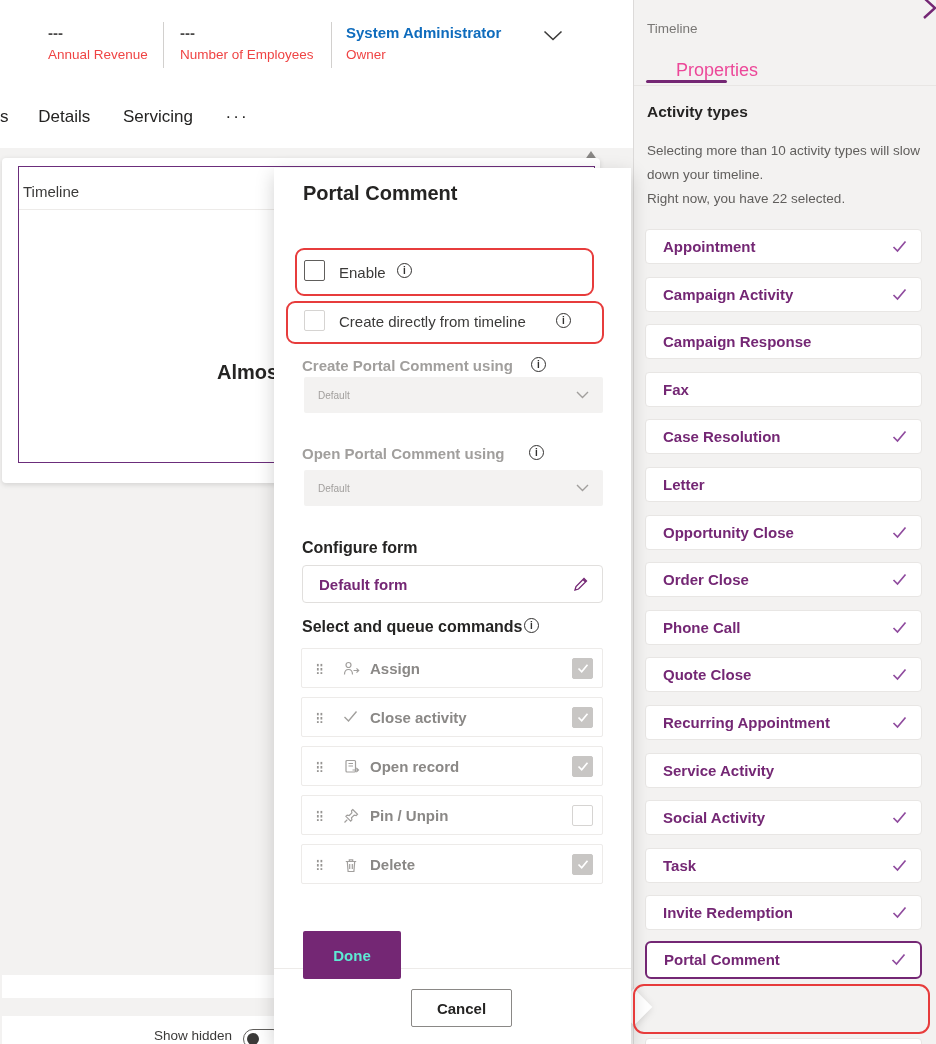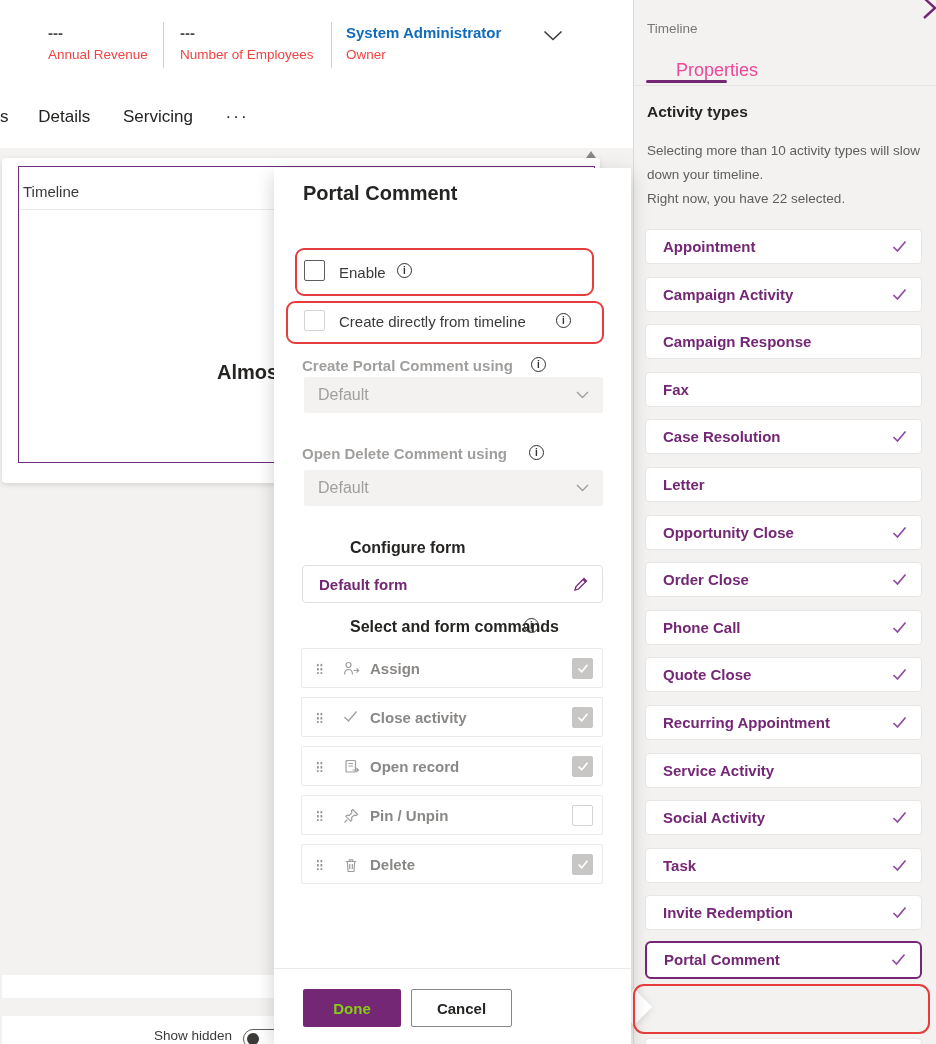--- a/index.html
+++ b/index.html
@@ -43,22 +43,22 @@
   .cb-dark{border:1.5px solid #605e5c;}
   .cb-light{border:1.5px solid #d6d4d2;}
   .row-label{font-size:15px;color:#3b3a39;z-index:9;}
   .info{display:inline-flex;align-items:center;justify-content:center;width:15px;height:15px;
       border:1.3px solid #323130;border-radius:50%;font-size:10px;font-weight:bold;color:#323130;
       box-sizing:border-box;z-index:9;}
   .info::before{content:"i";}
   .dis-label{font-size:15px;font-weight:bold;color:#a19f9d;z-index:9;}
   .dropdown{width:299px;height:36px;background:#f3f2f1;border-radius:2px;z-index:9;
       display:flex;align-items:center;justify-content:space-between;padding:0 14px;box-sizing:border-box;}
-  .dd-text{font-size:16px;color:#a19f9d;}
-  .sec-head{font-size:16px;font-weight:bold;color:#252423;z-index:9;margin-left:48px;}
+  .dd-text{font-size:10px;color:#a19f9d;}
+  .sec-head{font-size:16px;font-weight:bold;color:#252423;z-index:9;}
   .form-box{left:302px;top:565px;width:301px;height:38px;background:#fff;border:1px solid #e1dfdd;
       border-radius:4px;z-index:9;display:flex;align-items:center;justify-content:space-between;
       padding:0 12px 0 16px;box-sizing:border-box;}
   .form-box-text{font-size:15px;font-weight:bold;color:#742774;}
 
   .cmd-list{left:301px;top:648px;width:302px;z-index:9;}
   .cmd{position:relative;height:40px;margin-bottom:9px;background:#fff;border:1px solid #edebe9;
       border-radius:2px;box-sizing:border-box;display:flex;align-items:center;}
   .drag{width:7px;height:11px;margin:0 14px 0 14px;
       background-image:radial-gradient(circle,#979593 1.1px,transparent 1.3px);
@@ -74,21 +74,21 @@
   .cmd-label{font-size:15px;font-weight:bold;color:#8a8886;flex:1;}
   .cmd-cb{width:21px;height:21px;border-radius:2px;margin-right:9px;box-sizing:border-box;
       display:flex;align-items:center;justify-content:center;}
   .cmd[data-checked="true"] .cmd-cb{background:#c8c6c4;border:1px solid #c8c6c4;}
   .cmd[data-checked="false"] .cmd-cb{background:#fff;border:1px solid #d6d4d2;}
   .cmd[data-checked="false"] .cmd-cb svg{visibility:hidden;}
 
   .dlg-footer-div{left:274px;top:968px;width:357px;height:1px;background:#edebe9;z-index:9;}
   .btn{z-index:9;display:flex;align-items:center;justify-content:center;font-size:15px;
       font-weight:bold;border-radius:2px;box-sizing:border-box;cursor:pointer;}
-  .btn-done{left:303px;top:989px;width:98px;height:38px;background:#742774;color:#84cc16;}
+  .btn-done{left:303px;top:931px;width:98px;height:48px;background:#742774;color:#5eead4;}
   .btn-cancel{left:411px;top:989px;width:101px;height:38px;background:#fff;color:#252423;border:1px solid #8a8886;}
 
   .beak{left:621px;top:994px;width:26px;height:26px;background:#fff;transform:rotate(45deg);
       z-index:7;box-shadow:0 2px 8px rgba(0,0,0,.15);}
 
   
   .red-rect{border:2.5px solid #e73c3c;border-radius:9px;z-index:20;box-sizing:border-box;pointer-events:none;}
   .red-enable{left:295px;top:248px;width:299px;height:48px;}
   .red-create{left:286px;top:301px;width:318px;height:43px;}
   .red-portal{left:633px;top:984px;width:297px;height:50px;border-radius:11px;}
@@ -341,40 +341,40 @@
 
 <div class="abs dis-label" style="left:302px;top:357px;">Create Portal Comment using</div>
 <span class="abs info" style="left:531px;top:357px;"></span>
 <div class="abs dropdown" style="left:304px;top:377px;">
   <span class="dd-text">Default</span>
   <svg width="13" height="8" viewBox="0 0 13 8">
       <polyline points="1,1 6.5,6.5 12,1" fill="none" stroke="#a19f9d" stroke-width="1.4"></polyline>
     </svg>
 </div>
 
-<div class="abs dis-label" style="left:302px;top:445px;">Open Delete Comment using</div>
+<div class="abs dis-label" style="left:302px;top:445px;">Open Portal Comment using</div>
 <span class="abs info" style="left:529px;top:445px;"></span>
 <div class="abs dropdown" style="left:304px;top:470px;">
   <span class="dd-text">Default</span>
   <svg width="13" height="8" viewBox="0 0 13 8">
       <polyline points="1,1 6.5,6.5 12,1" fill="none" stroke="#a19f9d" stroke-width="1.4"></polyline>
     </svg>
 </div>
 
 <div class="abs sec-head" style="left:302px;top:539px;">Configure form</div>
 <div class="abs form-box">
   <span class="form-box-text">Default form</span>
   <span>
     <svg width="18" height="18" viewBox="0 0 18 18">
         <path d="M3 15 l1-3.5 8-8 2.5 2.5 -8 8 -3.5 1z M11 4.5 l2.5 2.5" fill="none" stroke="#742774" stroke-width="1.3"></path>
       </svg>
   </span>
 </div>
 
-<div class="abs sec-head" style="left:302px;top:618px;">Select and form commands</div>
+<div class="abs sec-head" style="left:302px;top:618px;">Select and queue commands</div>
 <span class="abs info" style="left:524px;top:618px;"></span>
 
 <div class="abs cmd-list">
 
     <div class="cmd" data-checked="true" data-icon-key="assign">
       <span class="drag"></span>
       <span class="cmd-icon">
         <svg data-glyph="assign" width="17" height="15" viewBox="0 0 17 15" fill="none" stroke="#a19f9d" stroke-width="1.2">
           <circle cx="5.5" cy="4" r="2.5"></circle>
           <path d="M1.5 13.5 c0-3.6 2.2-5 4-5 s4 1.4 4 5"></path>

